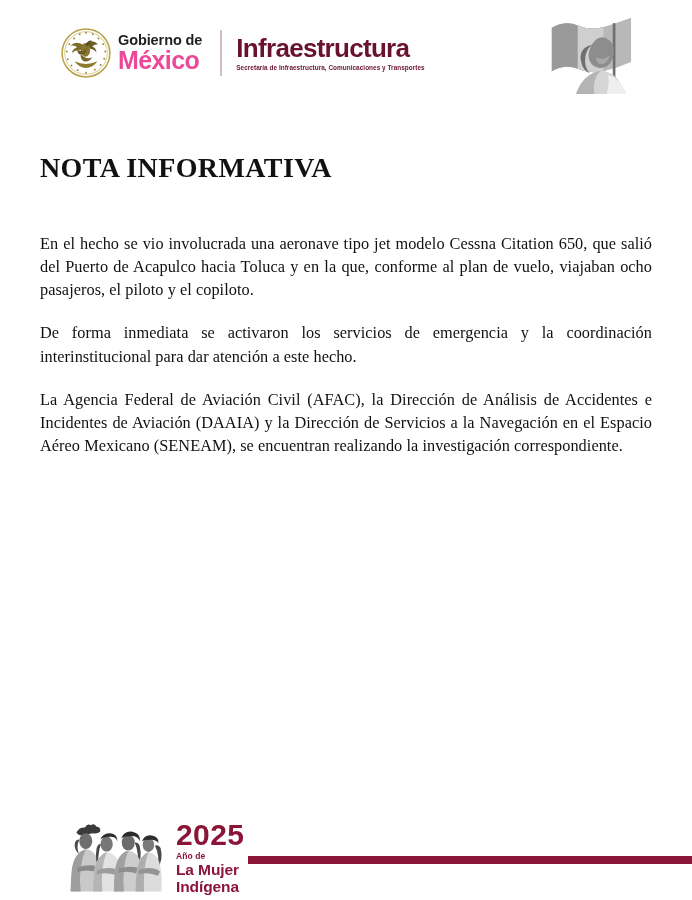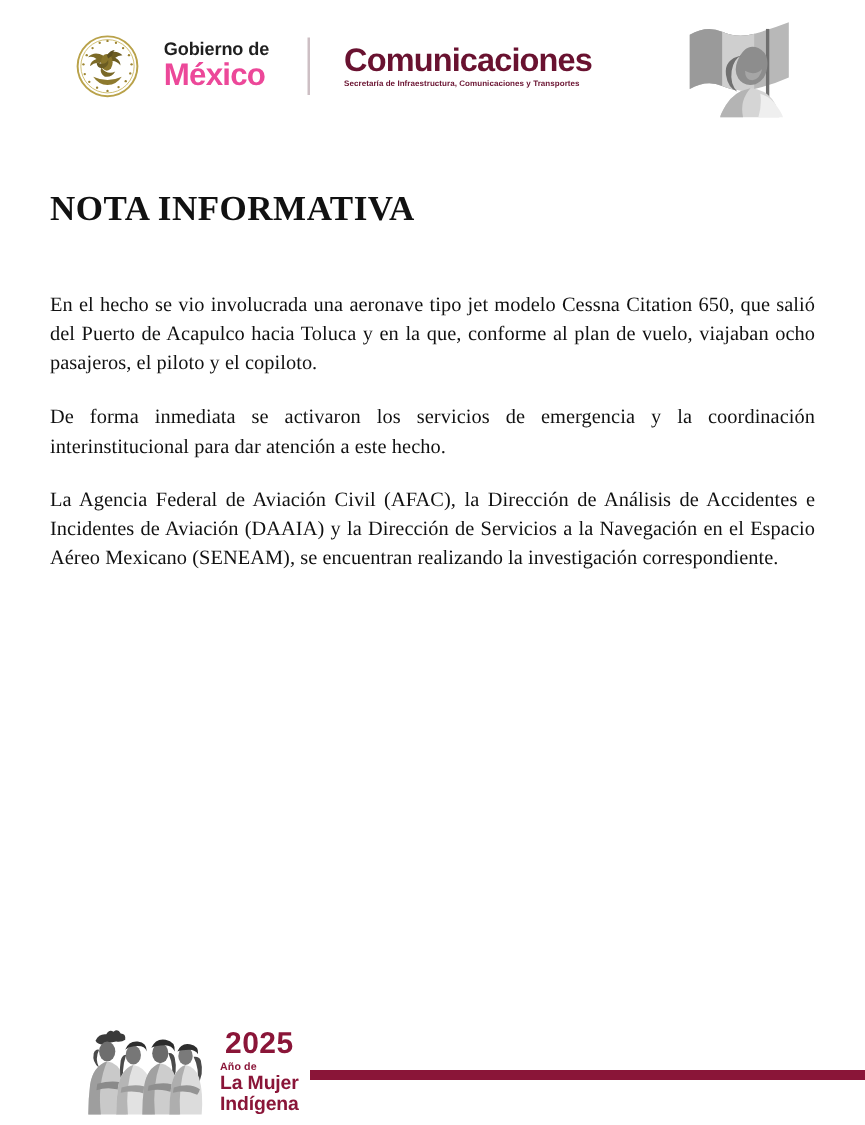--- a/index.html
+++ b/index.html
@@ -23,21 +23,20 @@
     width: 692px;
     height: 110px;
   }
   .logo-block {
     position: absolute;
     left: 60px;
     top: 25px;
     display: flex;
     align-items: center;
     height: 56px;
-    gap: 13px;
   }
   .emblem {
     width: 52px;
     height: 52px;
     flex: 0 0 52px;
   }
   .gob-text {
     margin-left: 6px;
     line-height: 1;
     font-family: "Liberation Sans", sans-serif;
@@ -152,21 +151,21 @@
     flex: 0 0 108px;
   }
   .year-block {
     margin-left: 6px;
     line-height: 1;
     font-family: "Liberation Sans", sans-serif;
     color: #8a1538;
   }
   .year-num {
     display: block;
-    font-size: 24px;
+    font-size: 30px;
     font-weight: bold;
     letter-spacing: 0.4px;
     text-align: center;
   }
   .year-sub1 {
     display: block;
     font-size: 8.5px;
     font-weight: bold;
     margin-top: 2px;
     letter-spacing: 0.1px;
@@ -234,21 +233,21 @@
     </span>
 
     <span class="gob-text">
       <span class="gob-line1">Gobierno de</span>
       <span class="gob-line2">México</span>
     </span>
 
     <span class="divider-vert"></span>
 
     <span class="dep-text">
-      <span class="dep-line1">Comunicaciones</span>
+      <span class="dep-line1">Infraestructura</span>
       <span class="dep-line2">Secretaría de Infraestructura, Comunicaciones y Transportes</span>
     </span>
   </div>
 
   <span class="flag-art">
     <svg viewBox="0 0 140 105" width="108" height="80" aria-hidden="true">
       <rect x="0" y="0" width="140" height="105" fill="#ffffff"></rect>
       <path d="M12 18 q18 -10 34 -3 q16 7 34 2 q18 -5 36 -12 l0 58 q-18 8 -36 12 q-18 4 -34 -3 q-16 -7 -34 3Z" fill="#b8b8b8"></path>
       <path d="M12 18 q18 -10 34 -3 q16 7 34 2 l0 58 q-18 4 -34 -3 q-16 -7 -34 3Z" fill="#9a9a9a"></path>
       <path d="M46 15 q16 7 34 2 l0 58 q-18 4 -34 -3Z" fill="#cfcfcf"></path>

